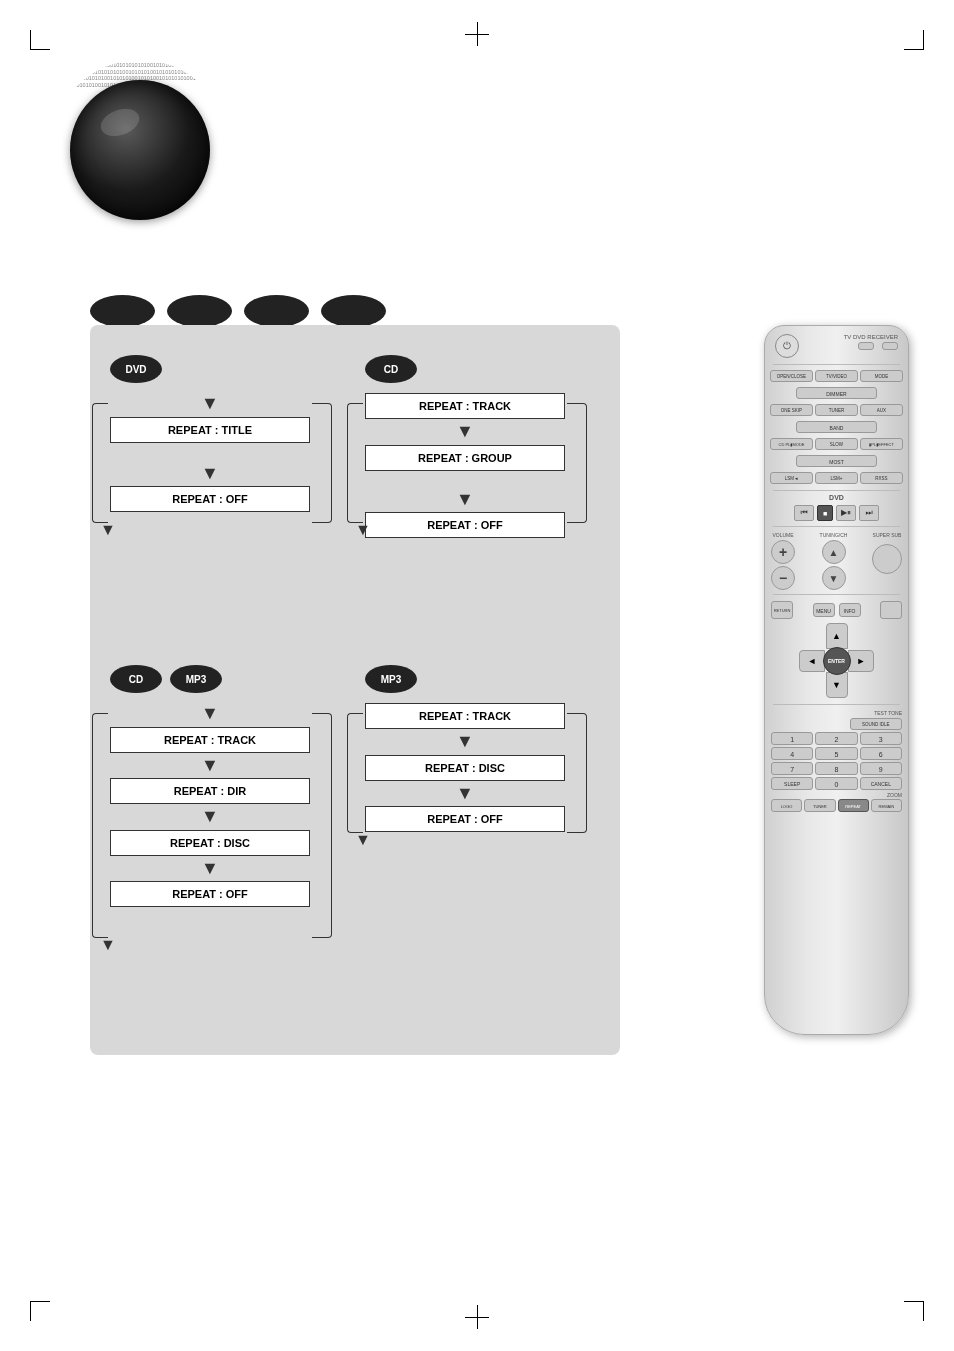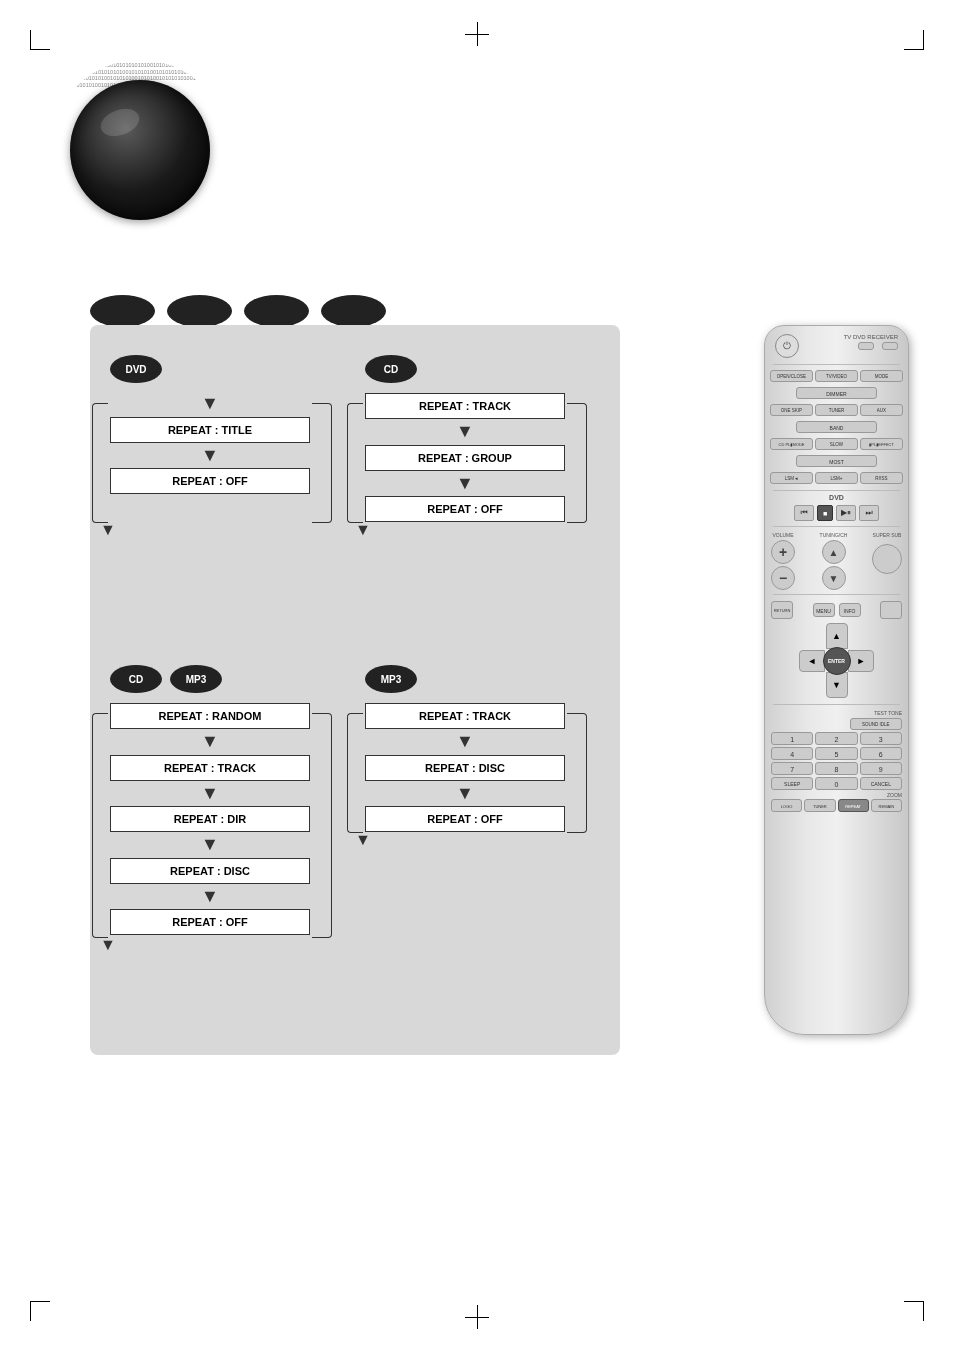--- a/index.html
+++ b/index.html
@@ -196,58 +196,57 @@
 
     <div style="position:relative;width:200px;">
 
       <div style="position:absolute;right:-22px;top:10px;height:120px;width:20px;border:1.5px solid #333;border-left:none;border-radius:0 4px 4px 0;"></div>
 
       <div style="position:absolute;left:-18px;top:10px;height:120px;width:16px;border:1.5px solid #333;border-right:none;border-radius:4px 0 0 4px;"></div>
 
       <div style="position:absolute;left:-10px;top:128px;font-size:16px;color:#333;">▼</div>
 
       <div class="flow-arrow">▼</div>
-      <div class="flow-box" style="margin-bottom:2px;">REPEAT : TITLE</div>
+      <div class="flow-box" style="margin-bottom:20px;">REPEAT : TITLE</div>
       <div class="flow-arrow">▼</div>
       <div class="flow-box">REPEAT : OFF</div>
     </div>
   </div>
 
   <div style="position:absolute; top:30px; left:275px;">
     <div style="width:52px;height:28px;background:#222;border-radius:50%;display:flex;align-items:center;justify-content:center;margin-bottom:10px;">
       <span style="color:#fff;font-size:10px;font-weight:bold;">CD</span>
     </div>
     <div style="position:relative;width:200px;">
       <div style="position:absolute;right:-22px;top:10px;height:120px;width:20px;border:1.5px solid #333;border-left:none;border-radius:0 4px 4px 0;"></div>
       <div style="position:absolute;left:-18px;top:10px;height:120px;width:16px;border:1.5px solid #333;border-right:none;border-radius:4px 0 0 4px;"></div>
       <div style="position:absolute;left:-10px;top:128px;font-size:16px;color:#333;">▼</div>
 
       <div class="flow-box" style="margin-bottom:2px;">REPEAT : TRACK</div>
       <div class="flow-arrow">▼</div>
-      <div class="flow-box" style="margin-bottom:2px;">REPEAT : GROUP</div>
+      <div class="flow-box" style="margin-bottom:18px;">REPEAT : GROUP</div>
       <div class="flow-arrow">▼</div>
       <div class="flow-box">REPEAT : OFF</div>
     </div>
   </div>
 
   <div style="position:absolute; top:340px; left:20px;">
     <div style="display:flex;gap:8px;margin-bottom:10px;">
       <div style="width:52px;height:28px;background:#222;border-radius:50%;display:flex;align-items:center;justify-content:center;">
         <span style="color:#fff;font-size:10px;font-weight:bold;">CD</span>
       </div>
       <div style="width:52px;height:28px;background:#222;border-radius:50%;display:flex;align-items:center;justify-content:center;">
         <span style="color:#fff;font-size:10px;font-weight:bold;">MP3</span>
       </div>
     </div>
     <div style="position:relative;width:200px;">
       <div style="position:absolute;right:-22px;top:10px;height:225px;width:20px;border:1.5px solid #333;border-left:none;border-radius:0 4px 4px 0;"></div>
       <div style="position:absolute;left:-18px;top:10px;height:225px;width:16px;border:1.5px solid #333;border-right:none;border-radius:4px 0 0 4px;"></div>
       <div style="position:absolute;left:-10px;top:233px;font-size:16px;color:#333;">▼</div>
 
-      <div class="flow-box" style="margin-bottom:2px;">REPEAT : RANDOM</div>
       <div class="flow-arrow">▼</div>
       <div class="flow-box" style="margin-bottom:2px;">REPEAT : TRACK</div>
       <div class="flow-arrow">▼</div>
       <div class="flow-box" style="margin-bottom:2px;">REPEAT : DIR</div>
       <div class="flow-arrow">▼</div>
       <div class="flow-box" style="margin-bottom:2px;">REPEAT : DISC</div>
       <div class="flow-arrow">▼</div>
       <div class="flow-box">REPEAT : OFF</div>
     </div>
   </div>

